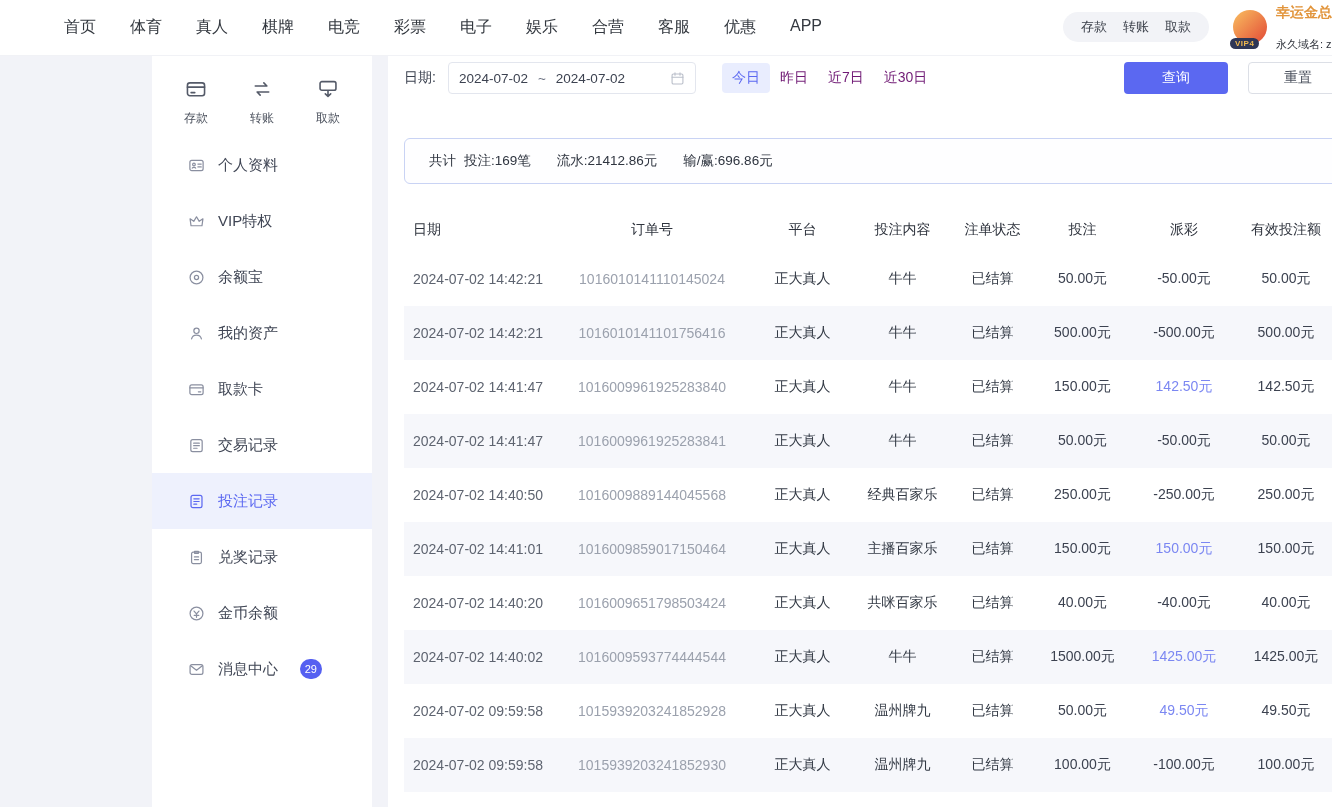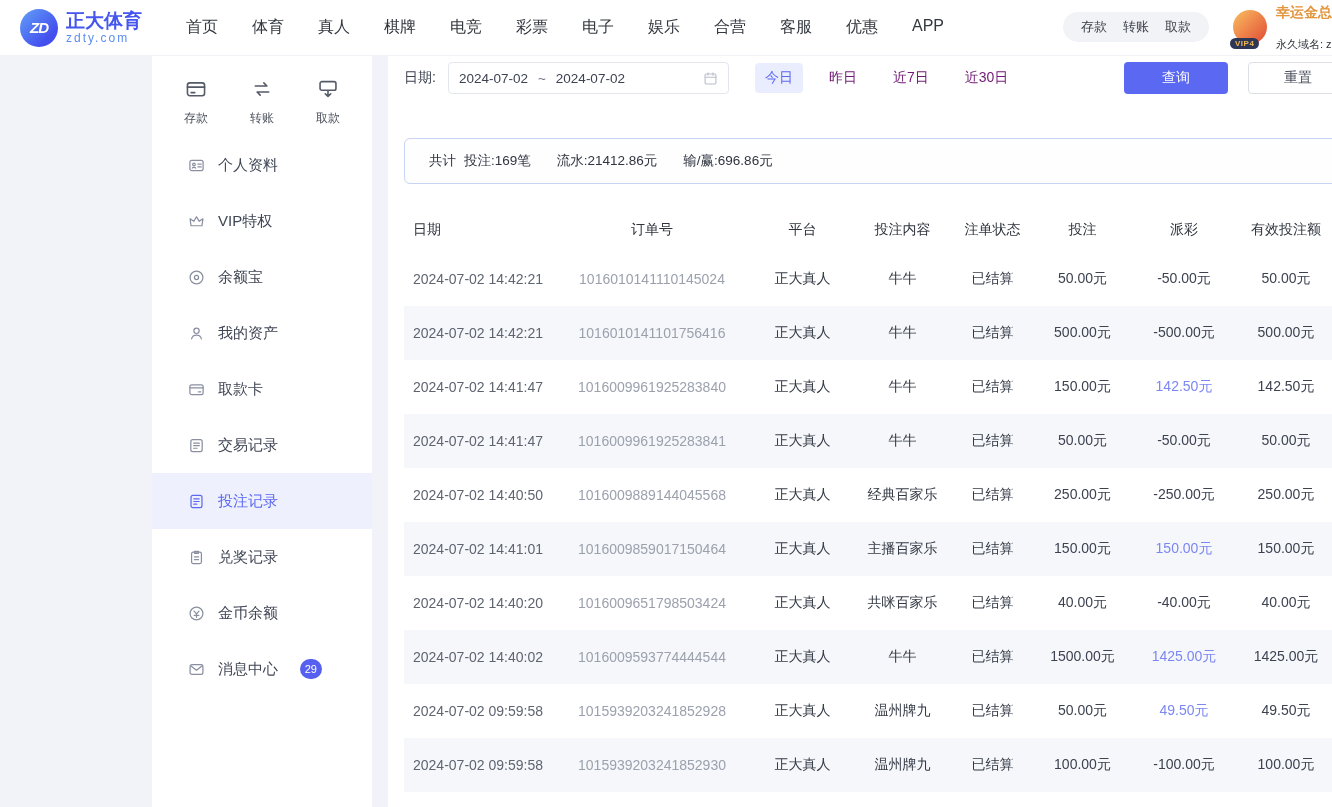--- a/index.html
+++ b/index.html
@@ -45,25 +45,25 @@
   .m-icon { color:#8a8fa0; display:flex; }
   .m-icon svg { width:17px; height:17px; }
   .m-label { font-size:15px; color:#3f4554; margin-left:13px; white-space:nowrap; }
   .menu-item.active { background:#eef1fd; }
   .menu-item.active .m-label, .menu-item.active .m-icon { color:#5b68f1; }
   .menu-badge { margin-left:auto; min-width:21px; height:20px; border-radius:10px; background:#5560f1; color:#fff; font-size:11px; display:flex; align-items:center; justify-content:center; padding:4px 5px; }
 
   
   .filter-row { display:flex; align-items:center; height:32px; }
   .date-label { font-size:14px; color:#3c4250; flex:none; }
-  .date-control { margin-left:12px; width:281px; height:30px; border:1px solid #e3e6ee; border-radius:4px; background:#fff; display:flex; align-items:center; padding:15px 10px; font-size:13.5px; color:#3c4250; cursor:pointer; }
+  .date-control { margin-left:12px; width:248px; height:30px; border:1px solid #e3e6ee; border-radius:4px; background:#fff; display:flex; align-items:center; padding:15px 10px; font-size:13.5px; color:#3c4250; cursor:pointer; }
   .date-sep { margin:0 10px; color:#6a7080; }
   .calendar-icon { margin-left:auto; color:#b9bec9; display:flex; }
   .calendar-icon svg { width:15px; height:15px; }
-  .range-tabs { display:flex; gap:16px; margin-left:26px; }
+  .range-tabs { display:flex; margin-left:26px; }
   .range-btn { border:none; background:transparent; font-size:14px; color:#701a75; padding:6px 10px; border-radius:4px; cursor:pointer; white-space:nowrap; }
   .range-btn.active { background:#e9edfe; color:#5b68f1; }
   .query-btn { margin-left:auto; width:104px; height:32px; border:none; border-radius:4px; background:#5b68f1; color:#fff; font-size:14px; cursor:pointer; flex:none; }
   .reset-btn { margin-left:20px; width:100px; height:32px; border:1px solid #dcdfe6; border-radius:4px; background:#fff; color:#4a505c; font-size:14px; cursor:pointer; flex:none; }
 
   
   .summary-box { margin-top:44px; width:944px; height:46px; border:1px solid #c9d3f4; border-radius:6px; background:#fefeff; display:flex; align-items:center; padding:0 24px; font-size:13.5px; color:#2f3540; }
   .summary-prefix { margin-right:8px; }
   .summary-stat { margin-right:26px; white-space:nowrap; }
 
@@ -77,27 +77,20 @@
   .cell-date { color:#5e6470; }
   .cell-order_no { color:#9ba1ad; }
   .cell-platform, .cell-content, .cell-status { color:#333a45; }
   .cell-bet, .cell-valid_bet, .cell-payout { color:#3c4250; }
   td.win { color:#7b87f2; }
 </style>
 </head>
 <body>
 
 <header class="topbar">
-  <div class="brand">
-    <div class="logo-mark">ZD</div>
-    <div class="brand-text">
-      <span class="brand-name">正大体育</span>
-      <span class="brand-domain">zdty.com</span>
-    </div>
-  </div>
   <nav class="main-nav">
       <a class="nav-item">首页</a>
       <a class="nav-item">体育</a>
       <a class="nav-item">真人</a>
       <a class="nav-item">棋牌</a>
       <a class="nav-item">电竞</a>
       <a class="nav-item">彩票</a>
       <a class="nav-item">电子</a>
       <a class="nav-item">娱乐</a>
       <a class="nav-item">合营</a>

